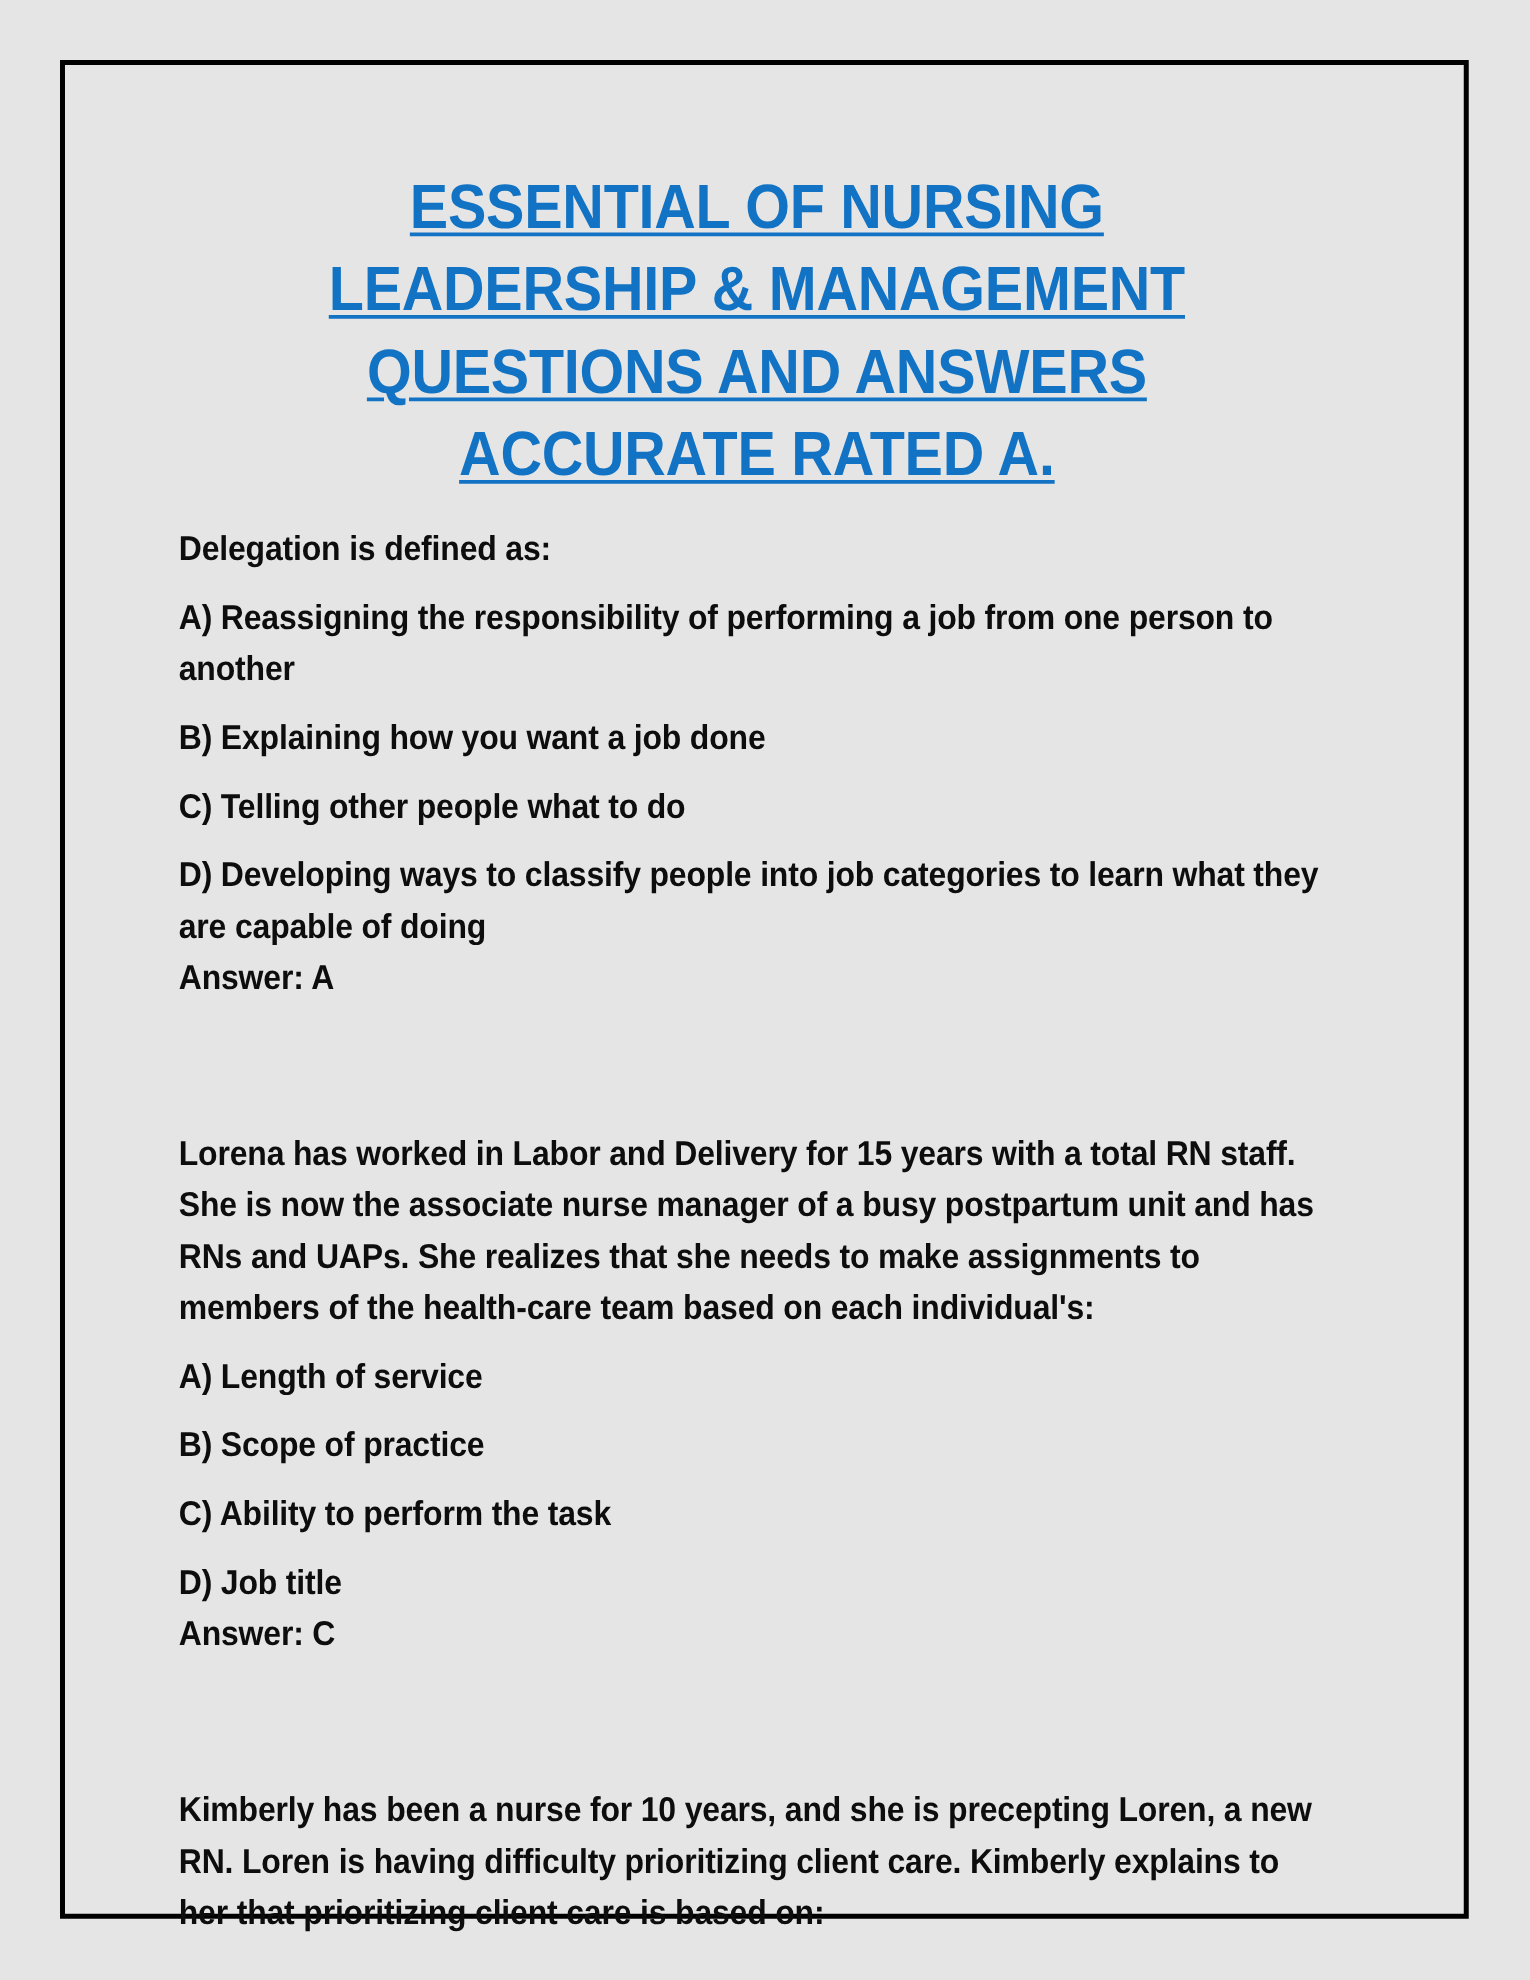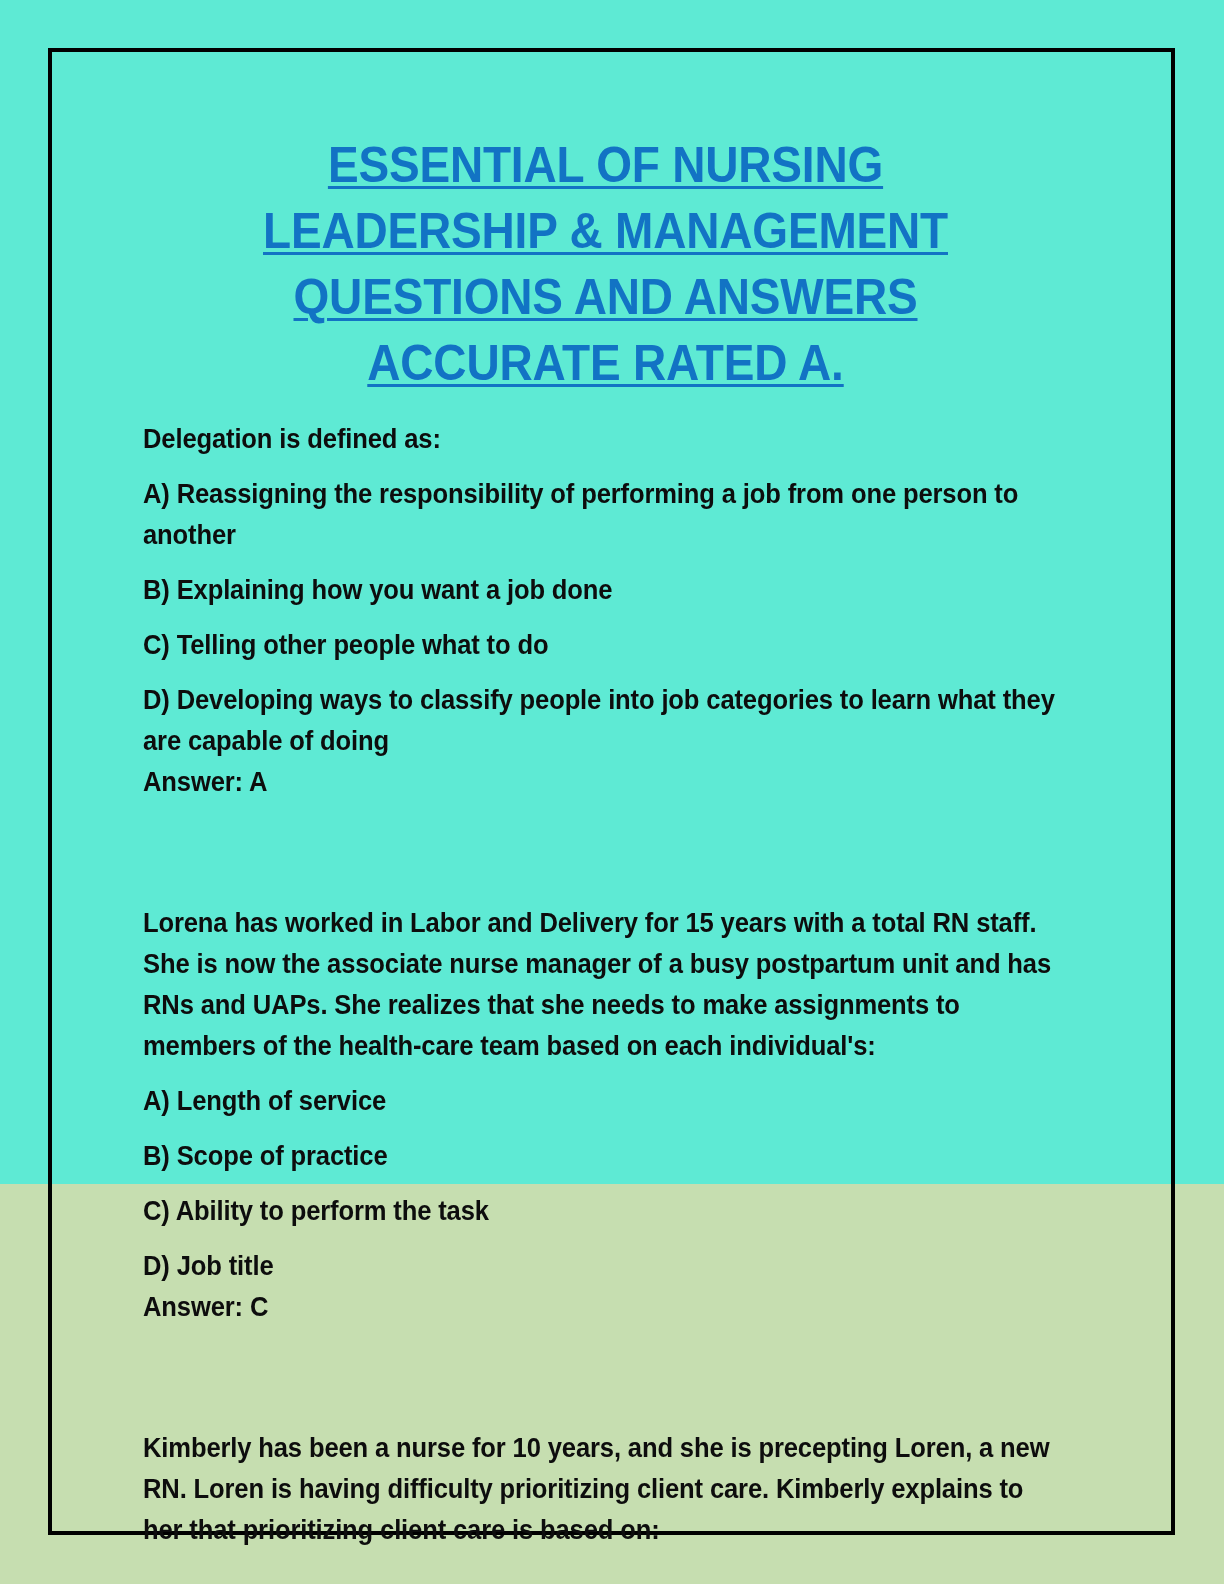--- a/index.html
+++ b/index.html
@@ -10,22 +10,22 @@
     width: 1224px;
     height: 1584px;
     background: #c6deb0;
     font-family: "Liberation Sans", "DejaVu Sans", sans-serif;
     overflow: hidden;
   }
 
   .page {
     position: relative;
     width: 1224px;
-    height: 1184px;
-    background: #5eead4;
+    height: 1584px;
+    background: #e5e5e5;
     box-sizing: border-box;
   }
 
   .page-border {
     position: absolute;
     left: 48px;
     top: 48px;
     width: 1127px;
     height: 1487px;
     border: 4px solid #000000;

